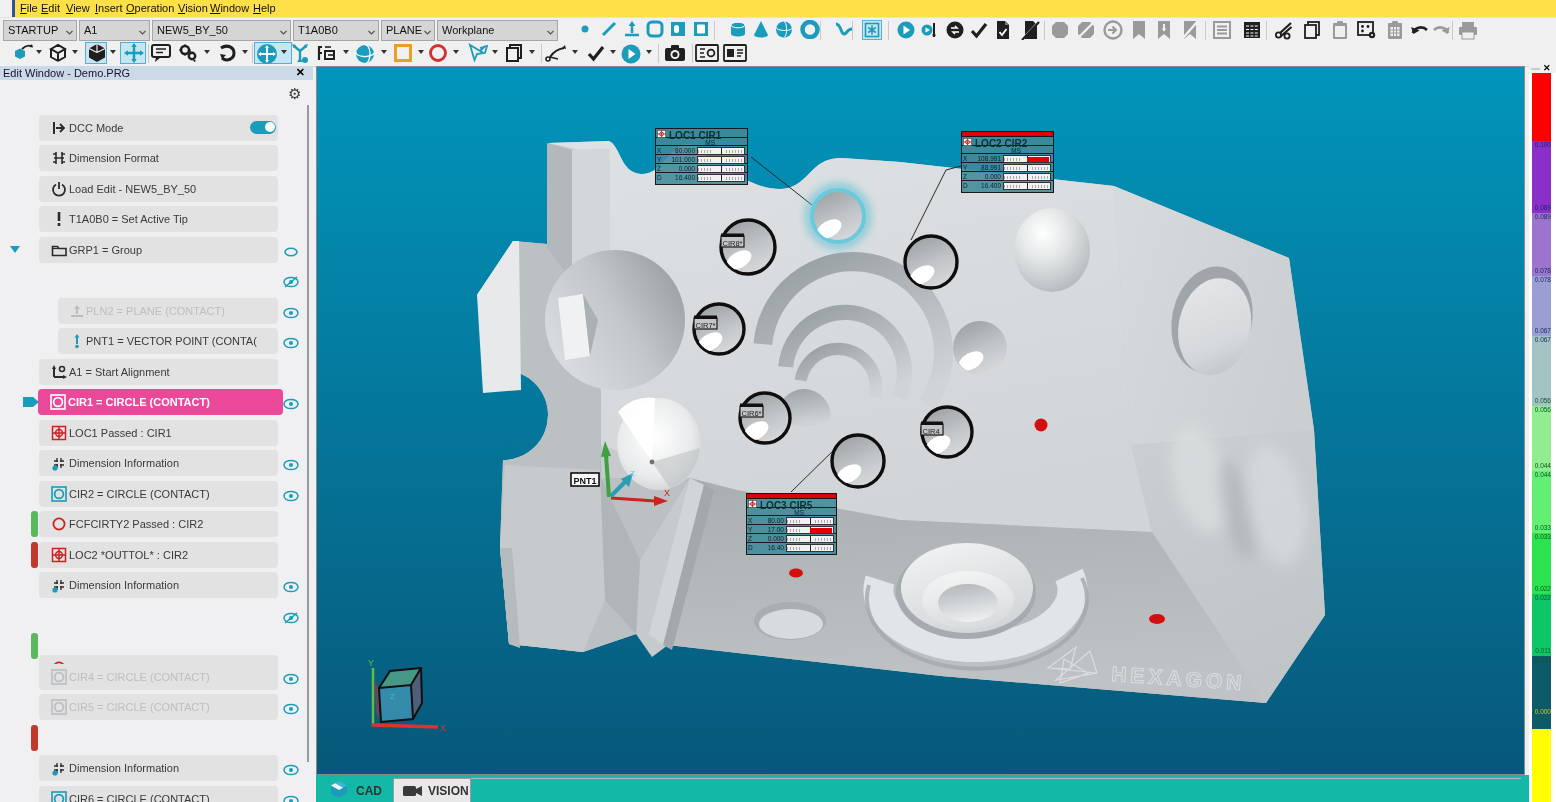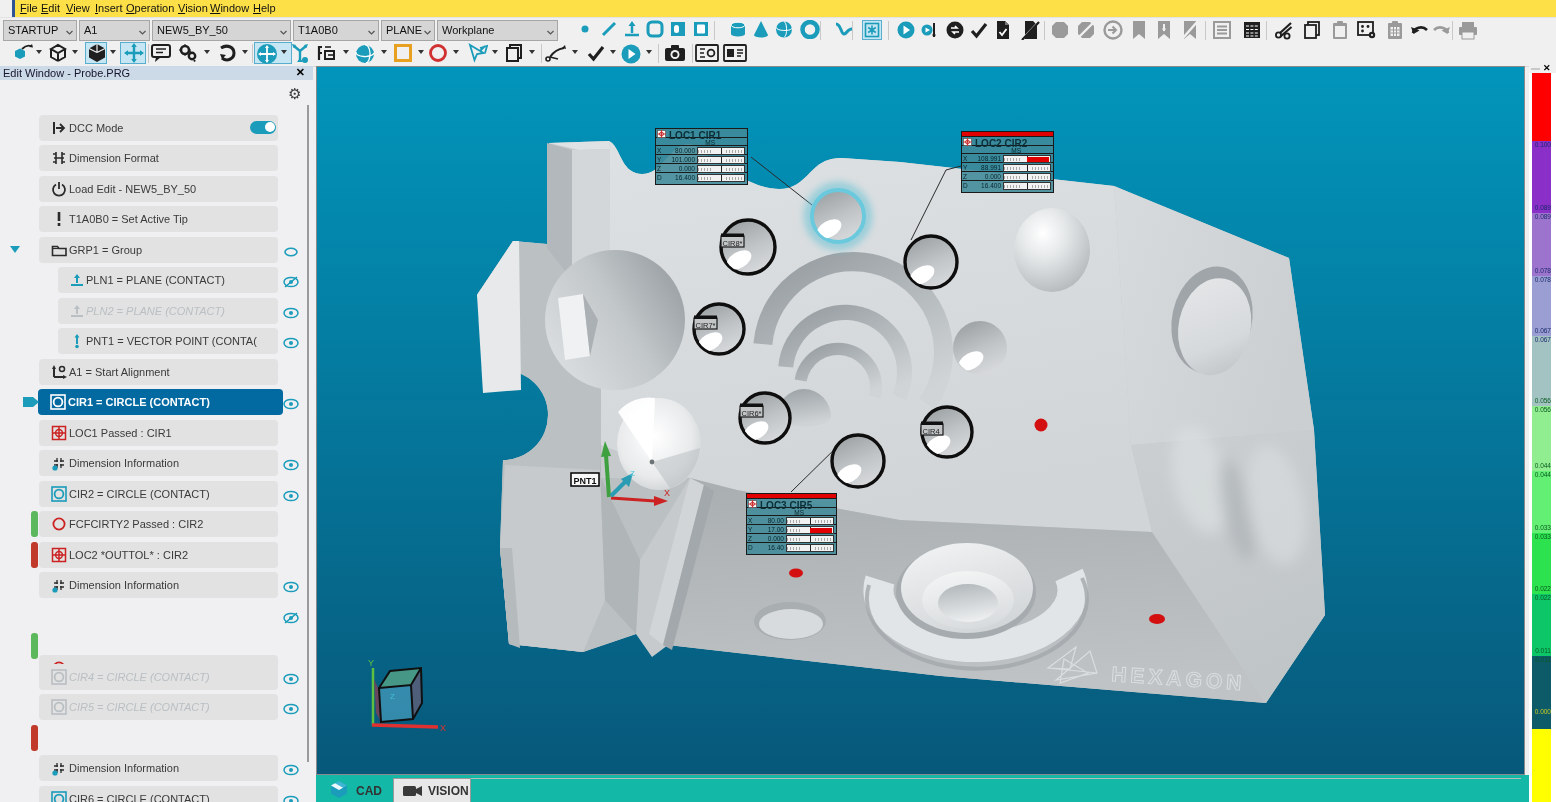--- a/index.html
+++ b/index.html
@@ -22,22 +22,22 @@
      font-size:11px;color:#15152e;}
   #ptitle span{position:absolute;left:3px;top:1px;}
   #ptitle .x{position:absolute;left:auto;right:8px;top:0px;color:#000;font-size:11px;font-weight:bold;}
   #panel{position:absolute;left:0;top:80px;width:316px;height:722px;background:#f0f0f2;}
   .pill{position:absolute;left:39px;width:239px;height:26px;background:#e2e2e2;border-radius:4px;}
   .pill.ind{left:58px;width:220px;}
   .pill .tx{position:absolute;left:30px;top:7px;font-size:11px;color:#3a3a3a;white-space:nowrap;overflow:hidden;max-width:185px;}
   .pill .ic{position:absolute;left:12px;top:5px;width:16px;height:16px;}
   .pill.ind .tx{left:28px;max-width:176px;}
   .pill.ind .ic{left:11px;}
-  .pill.gray .tx{color:#b9bfc3;font-style:italic;}
-  .pill.sel{background:#0369a1;left:38px;width:245px;}
+  .pill.gray .tx{color:#b9bfc3;}
+  .pill.sel{background:#ec4899;left:38px;width:245px;}
   .pill.sel .tx{color:#fff;font-weight:bold;}
   .eye{position:absolute;left:283px;width:16px;height:12px;}
   .lbar{position:absolute;left:31px;width:7px;height:26px;border-radius:3px;}
   
   #vp{position:absolute;left:316px;top:66px;width:1209px;height:709px;
       background:linear-gradient(#0295bb,#07587a);border:1px solid #8a8a8a;box-sizing:border-box;}
   
   .mtable{position:absolute;font-size:6.5px;color:#000;border:1px solid #1a1a1a;background:rgba(64,138,153,0.88);}
   .mtable .hd{height:9px;box-sizing:border-box;border-bottom:1px solid #1a1a1a;position:relative;}
   .mtable .hd b{position:absolute;left:13px;top:1px;font-size:10px;font-weight:bold;color:#0c2e36;white-space:nowrap;}
@@ -376,21 +376,21 @@
         <path d="M5 6h5M5 10h4M5 14h5" stroke="#1f1f1f" stroke-width="1.6"></path>
         <circle cx="16" cy="10" r="3.4" fill="none" stroke="#1f1f1f" stroke-width="1.8"></circle>
       </svg></div>
 <div class="abs" style="left:723px;top:2px"><svg width="24" height="20">
         <rect x="1" y="2" width="22" height="16" rx="1" fill="none" stroke="#1f1f1f" stroke-width="1.8"></rect>
         <rect x="4" y="6" width="7" height="8" fill="#1f1f1f"></rect>
         <path d="M14 7h6M14 10h6M14 13h4" stroke="#1f1f1f" stroke-width="1.4"></path>
       </svg></div>
 </div>
 <div id="ptitle">
-    <span>Edit Window - Probe.PRG</span>
+    <span>Edit Window - Demo.PRG</span>
     <span class="x">✕</span>
   </div>
 <div id="panel">
 <div class="pill" style="top:34.5px">
       <div class="ic"><svg width="16" height="16">
           <path d="M3 2v12" stroke="#2b2b2b" stroke-width="2"></path>
           <path d="M5 8h7M9 4l4 4-4 4" stroke="#2b2b2b" stroke-width="1.8" fill="none"></path>
         </svg></div>
       <div class="tx">DCC Mode</div>
     </div>
@@ -422,28 +422,20 @@
       <div class="ic"><svg width="16" height="16">
           <path d="M1.5 4.5h5l1.5 2h7v7h-13.5z" fill="none" stroke="#2b2b2b" stroke-width="1.6"></path>
           <path d="M1.5 6.5h6" stroke="#2b2b2b" stroke-width="1.2"></path>
         </svg></div>
       <div class="tx">GRP1 = Group</div>
     </div>
 <div class="eye" style="top:163.5px"><svg width="16" height="12">
         <ellipse cx="8" cy="6" rx="6" ry="3.8" fill="none" stroke="#1a9cba" stroke-width="1.6"></ellipse>
       </svg></div>
 <div style="position:absolute;left:10px;top:165.5px;width:0;height:0;border-left:5px solid transparent;border-right:5px solid transparent;border-top:7px solid #1a9cba"></div>
-<div class="pill ind" style="top:187px">
-      <div class="ic"><svg width="16" height="16">
-          <path d="M2 13h12" stroke="#1a9cba" stroke-width="2"></path>
-          <path d="M8 11V4" stroke="#1a9cba" stroke-width="2"></path>
-          <path d="M5 6l3-4 3 4z" fill="#1a9cba"></path>
-        </svg></div>
-      <div class="tx">PLN1 = PLANE (CONTACT)</div>
-    </div>
 <div class="eye" style="top:194px"><svg width="16" height="12">
         <ellipse cx="8" cy="6" rx="7" ry="4.6" fill="none" stroke="#1a9cba" stroke-width="1.5"></ellipse>
         <circle cx="8" cy="6" r="2" fill="#1a9cba"></circle>
         <path d="M2 11L14 1" stroke="#1a9cba" stroke-width="1.6"></path>
       </svg></div>
 <div class="pill ind gray" style="top:217.5px">
       <div class="ic"><svg width="16" height="16">
           <path d="M2 13h12" stroke="#b9bfc3" stroke-width="2"></path>
           <path d="M8 11V4" stroke="#b9bfc3" stroke-width="2"></path>
           <path d="M5 6l3-4 3 4z" fill="#b9bfc3"></path>

